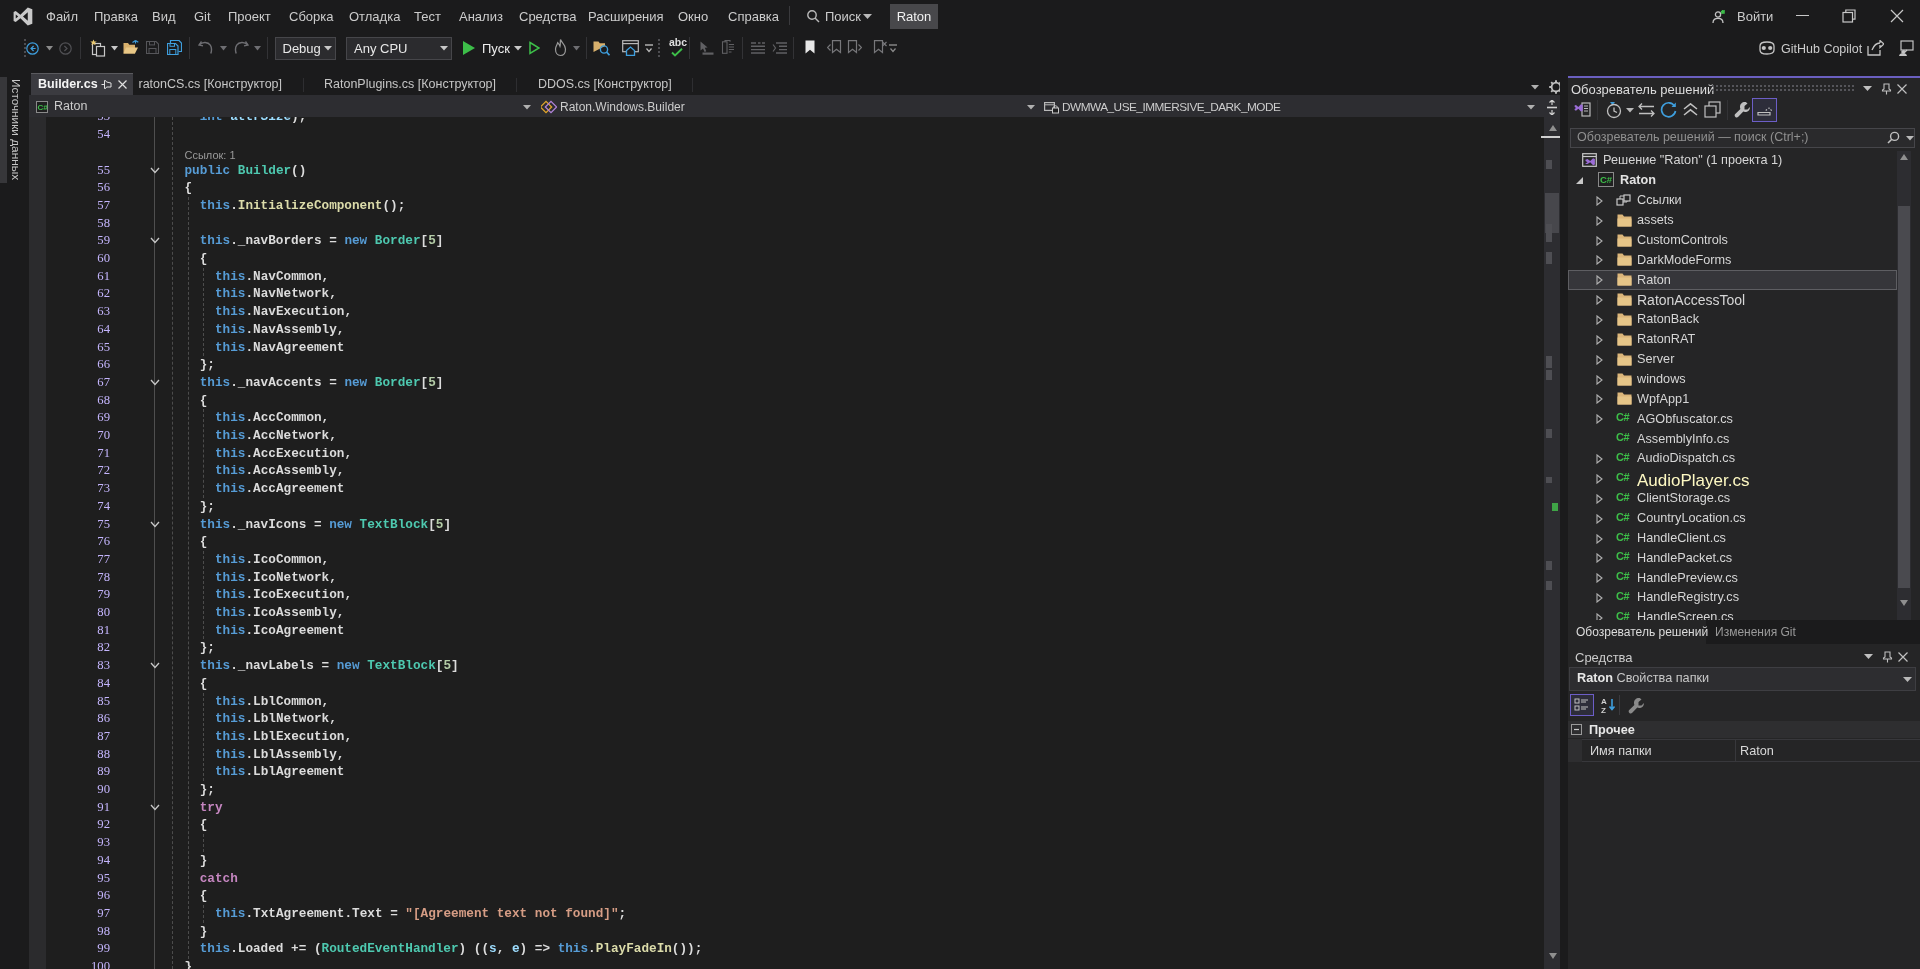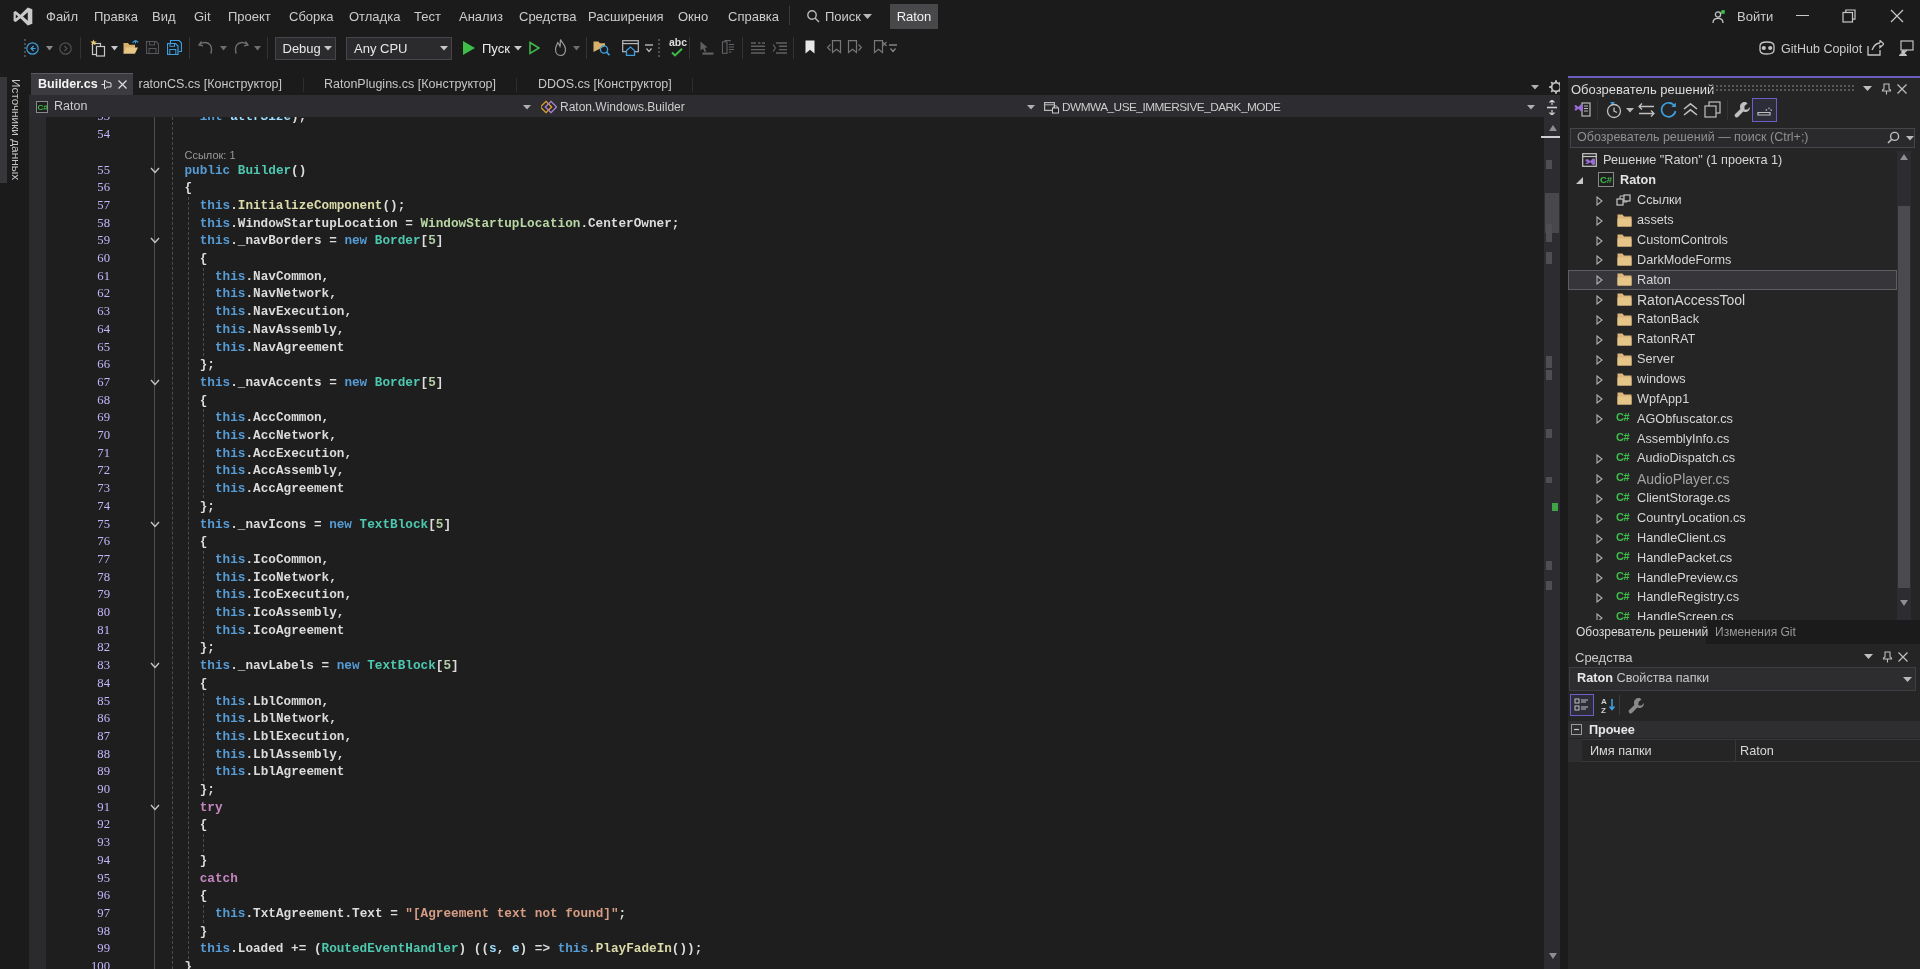--- a/index.html
+++ b/index.html
@@ -340,21 +340,20 @@
 <div class="guide" style="left:174.0px;top:292.8px;height:88.5px"></div>
 <div class="guide" style="left:174.0px;top:434.4px;height:88.5px"></div>
 <div class="guide" style="left:174.0px;top:576.0px;height:88.5px"></div>
 <div class="guide" style="left:174.0px;top:717.6px;height:17.7px"></div>
 <div class="guide" style="left:174.0px;top:788.4px;height:17.7px"></div>
 <div class="a" style="left:155.5px;top:32.5px;color:#9a9a9a;font-size:11px">Ссылок: 1</div>
 <div class="a mono" style="left:170.7px;top:-8.1px"><span class="k">int</span><span class="w"> </span><span class="p">attrSize</span><span class="w">);</span></div>
 <div class="a mono" style="left:155.5px;top:45.0px"><span class="k">public</span><span class="w"> </span><span class="t">Builder</span><span class="w">()</span></div>
 <div class="a mono" style="left:155.5px;top:62.7px"><span class="w">{</span></div>
 <div class="a mono" style="left:170.7px;top:80.4px"><span class="k">this</span><span class="w">.</span><span class="m">InitializeComponent</span><span class="w">();</span></div>
-<div class="a mono" style="left:170.7px;top:98.1px"><span class="k">this</span><span class="w">.WindowStartupLocation = </span><span class="e">WindowStartupLocation</span><span class="w">.CenterOwner;</span></div>
 <div class="a mono" style="left:170.7px;top:115.8px"><span class="k">this</span><span class="w">._navBorders = </span><span class="k">new</span><span class="w"> </span><span class="t">Border</span><span class="w">[</span><span class="n">5</span><span class="w">]</span></div>
 <div class="a mono" style="left:170.7px;top:133.5px"><span class="w">{</span></div>
 <div class="a mono" style="left:186.0px;top:151.2px"><span class="k">this</span><span class="w">.NavCommon,</span></div>
 <div class="a mono" style="left:186.0px;top:168.9px"><span class="k">this</span><span class="w">.NavNetwork,</span></div>
 <div class="a mono" style="left:186.0px;top:186.6px"><span class="k">this</span><span class="w">.NavExecution,</span></div>
 <div class="a mono" style="left:186.0px;top:204.3px"><span class="k">this</span><span class="w">.NavAssembly,</span></div>
 <div class="a mono" style="left:186.0px;top:222.0px"><span class="k">this</span><span class="w">.NavAgreement</span></div>
 <div class="a mono" style="left:170.7px;top:239.7px"><span class="w">};</span></div>
 <div class="a mono" style="left:170.7px;top:257.4px"><span class="k">this</span><span class="w">._navAccents = </span><span class="k">new</span><span class="w"> </span><span class="t">Border</span><span class="w">[</span><span class="n">5</span><span class="w">]</span></div>
 <div class="a mono" style="left:170.7px;top:275.1px"><span class="w">{</span></div>
@@ -582,21 +581,21 @@
 <div class="a" style="left:1637.0px;top:431.5px;color:#d6d6d6;font-size:12.7px">AssemblyInfo.cs</div>
 <svg class="a" style="left:1596.0px;top:454.1px" width="7" height="10" viewBox="0 0 7 10">
     <path d="M1 1 6 5 1 9Z" fill="none" stroke="#b0b0b0" stroke-width="1.1"></path>
   </svg>
 <div class="a" style="left:1616.0px;top:451.1px;color:#3dbe49;font-size:11px;font-weight:bold;letter-spacing:-0.5px">C#</div>
 <div class="a" style="left:1637.0px;top:451.4px;color:#d6d6d6;font-size:12.7px">AudioDispatch.cs</div>
 <svg class="a" style="left:1596.0px;top:473.9px" width="7" height="10" viewBox="0 0 7 10">
     <path d="M1 1 6 5 1 9Z" fill="none" stroke="#b0b0b0" stroke-width="1.1"></path>
   </svg>
 <div class="a" style="left:1616.0px;top:470.9px;color:#3dbe49;font-size:11px;font-weight:bold;letter-spacing:-0.5px">C#</div>
-<div class="a" style="left:1637.0px;top:471.2px;color:#a3a3a3;font-size:14px">AudioPlayer.cs</div>
+<div class="a" style="left:1637.0px;top:471.2px;color:#fef9c3;font-size:17px">AudioPlayer.cs</div>
 <svg class="a" style="left:1596.0px;top:493.8px" width="7" height="10" viewBox="0 0 7 10">
     <path d="M1 1 6 5 1 9Z" fill="none" stroke="#b0b0b0" stroke-width="1.1"></path>
   </svg>
 <div class="a" style="left:1616.0px;top:490.8px;color:#3dbe49;font-size:11px;font-weight:bold;letter-spacing:-0.5px">C#</div>
 <div class="a" style="left:1637.0px;top:491.1px;color:#d6d6d6;font-size:12.7px">ClientStorage.cs</div>
 <svg class="a" style="left:1596.0px;top:513.7px" width="7" height="10" viewBox="0 0 7 10">
     <path d="M1 1 6 5 1 9Z" fill="none" stroke="#b0b0b0" stroke-width="1.1"></path>
   </svg>
 <div class="a" style="left:1616.0px;top:510.7px;color:#3dbe49;font-size:11px;font-weight:bold;letter-spacing:-0.5px">C#</div>
 <div class="a" style="left:1637.0px;top:511.0px;color:#d6d6d6;font-size:12.7px">CountryLocation.cs</div>

